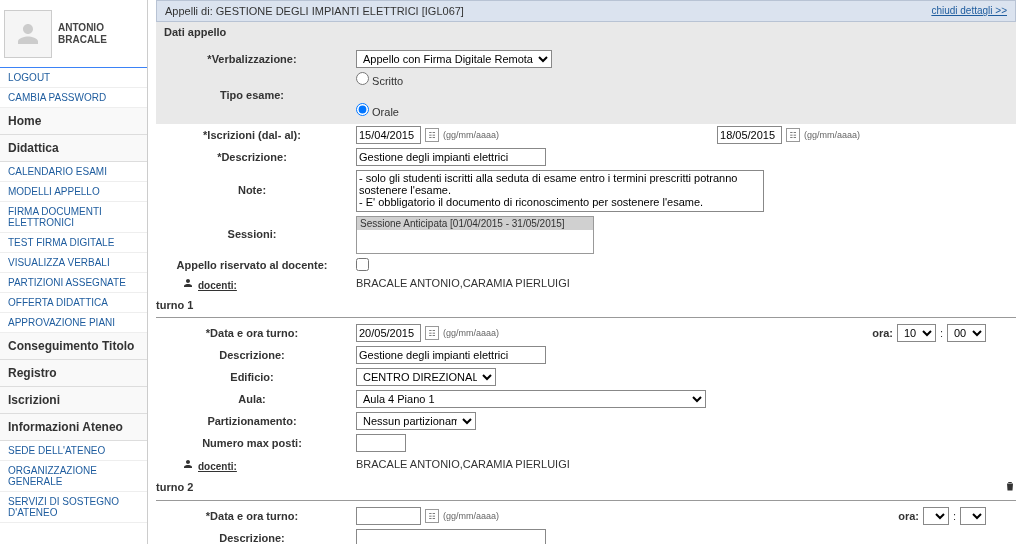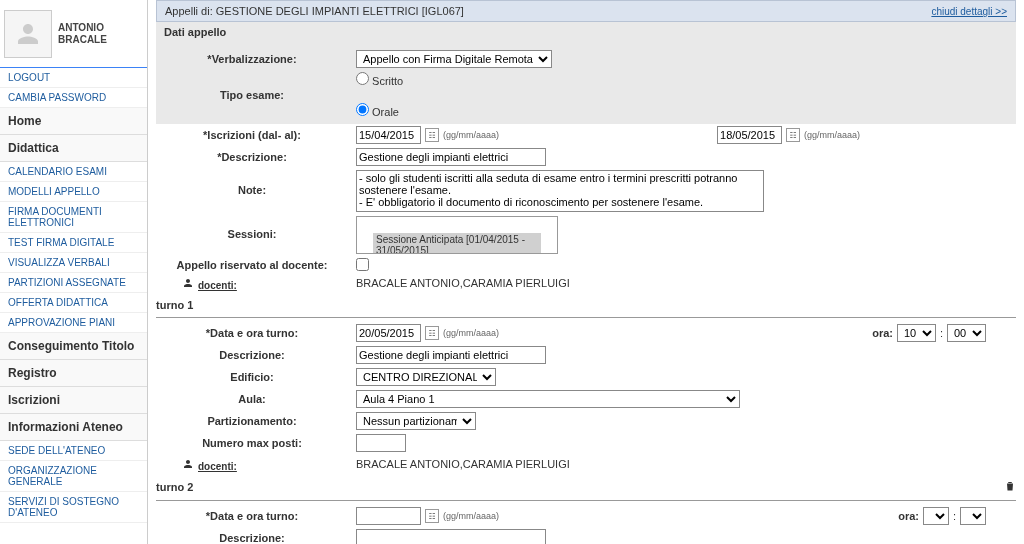--- a/index.html
+++ b/index.html
@@ -8,50 +8,50 @@
 .sidebar{width:148px;background:#fff;border-right:1px solid #ccc}
 .user-box{display:flex;align-items:center;padding:4px;border-bottom:1px solid #3b82f6;height:68px}
 .avatar{width:48px;height:48px;border:1px solid #ccc;display:flex;align-items:center;justify-content:center;color:#ccc;background:#f5f5f5}
 .avatar svg{width:30px;height:30px;fill:#ccc}
 .user-name{font-size:10px;font-weight:bold;color:#444;padding-left:6px;line-height:12px}
 .area-riservata{background:#8a1c1d;color:#fff;font-weight:bold;padding:6px 8px;font-size:11px}
 .side-link{display:block;padding:4px 8px;color:#1e5c9e;font-size:10px;text-transform:uppercase;cursor:pointer;border-bottom:1px solid #eee}
 .side-head{display:block;padding:6px 8px;color:#333;font-size:12px;font-weight:bold;border-bottom:1px solid #ddd;background:#f9f9f9}
 .side-link.norm{text-transform:none;font-size:10px}
 .main{flex:1;padding:0 8px 8px 8px;overflow:auto}
-.bar-title{background:#dbe3ef;border:1px solid #b8c3d4;padding:4px 8px;font-size:11px;color:#333;display:flex;justify-content:space-between;align-items:flex-end}
+.bar-title{background:#dbe3ef;border:1px solid #b8c3d4;padding:4px 8px;font-size:11px;color:#333;display:flex;justify-content:space-between;align-items:flex-start}
 .bar-title a{color:#1e5c9e;text-decoration:underline;font-size:10px}
 .section-head{background:#e9e9e9;padding:4px 8px;font-weight:bold;font-size:11px}
 .form-panel{background:#e9e9e9;padding:6px 0 4px 0}
 .row{display:flex;align-items:center;padding:2px 0}
 .lbl{width:200px;text-align:center;padding-right:8px;font-size:11px;color:#333}
 .lbl b{font-weight:bold}
 .ctrl{flex:1;display:flex;align-items:center;gap:4px}
 select,input[type=text],textarea{font-size:11px;padding:1px 2px;border:1px solid #888;background:#fff}
 input[type=text]{height:18px}
 textarea{width:408px;height:42px;resize:none;overflow-y:scroll}
 .date-hint{font-size:9px;color:#666}
 .cal-icon{display:inline-flex;width:14px;height:14px;border:1px solid #999;align-items:center;justify-content:center;font-size:8px;color:#555}
-.sessioni-box{border:1px solid #999;background:#fff;width:202px;height:38px;overflow-y:scroll;padding:16px}
+.sessioni-box{border:1px solid #999;background:#fff;width:238px;height:38px;overflow-y:scroll;padding:0}
 .sess-opt{background:#d0d0d0;padding:1px 3px;font-size:10px}
 .divider{border:none;border-top:1px solid #999;margin:4px 0}
 .turno-head{display:flex;justify-content:space-between;align-items:center;padding:4px 0 2px 0;font-weight:bold;font-size:11px}
 .docenti-lbl{font-weight:bold;text-decoration:underline;font-size:10px}
 .docenti-row{display:flex;align-items:flex-start;padding:4px 0}
 .docenti-row .lbl{width:200px;text-align:left;padding-left:26px}
 .person-icon{display:inline-block;width:12px;height:12px;margin-right:4px}
 .person-icon svg{width:12px;height:12px;fill:#333}
 .ora-block{display:flex;align-items:center;gap:4px;margin-left:auto;padding-right:30px}
 .trash-icon{cursor:pointer}
 .trash-icon svg{width:12px;height:12px;fill:#333}
 .w55{width:65px}
 .w190{width:190px}
 .wsel{width:140px}
 .wsel2{width:120px}
-.aula-sel{width:384px}
+.aula-sel{width:350px}
 </style>
 </head>
 <body>
 
 <div class="layout">
   <div class="sidebar">
     <div class="user-box">
       <div class="avatar">
         <svg viewBox="0 0 24 24">
             <path d="M12 12c2.2 0 4-1.8 4-4s-1.8-4-4-4-4 1.8-4 4 1.8 4 4 4zm0 2c-2.7 0-8 1.3-8 4v2h16v-2c0-2.7-5.3-4-8-4z"></path>

